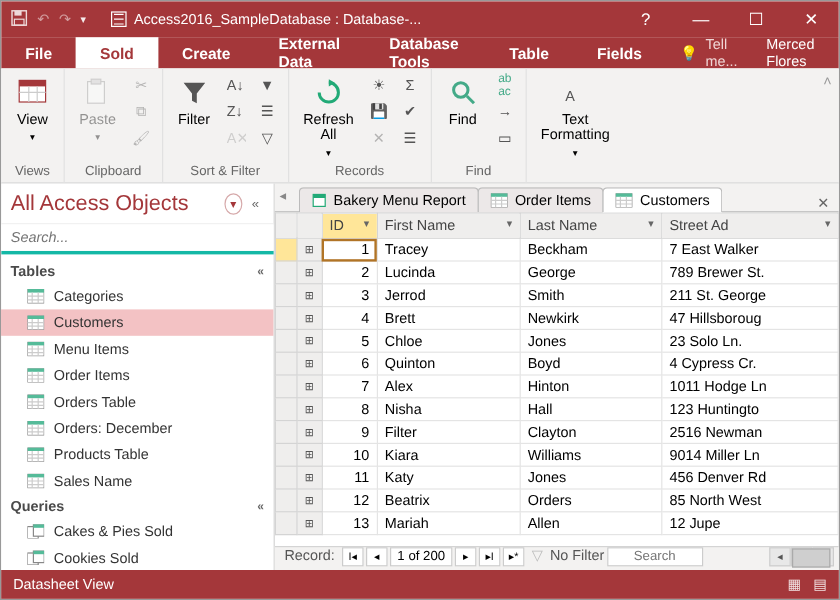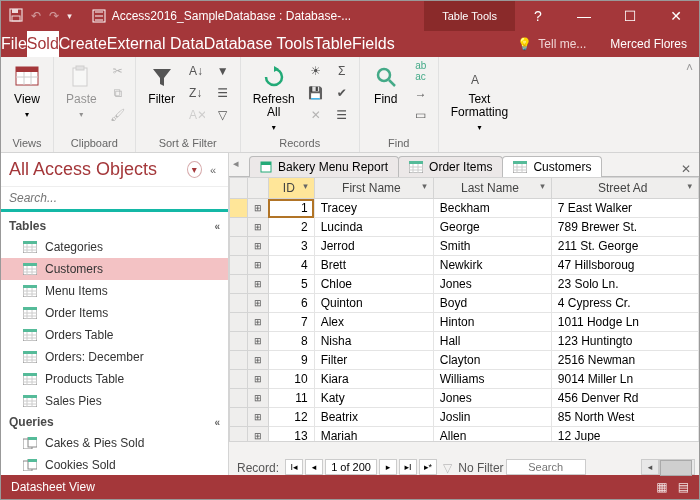--- a/index.html
+++ b/index.html
@@ -7,21 +7,21 @@
 
 .titlebar { height: 30px; background: #A4373A; color: #fff; display: flex; align-items: stretch; }
 .titlebar .qat { display: flex; align-items: center; gap: 8px; padding: 0 8px; }
 .titlebar .qat svg, .titlebar .qat span { opacity: .9; }
 .titlebar .title { flex: 1; display: flex; align-items: center; padding-left: 12px; font-size: 12px; }
 .titlebar .contextual { background: #8A2A2A; padding: 0 18px; display: flex; align-items: center; font-size: 11px; }
 .titlebar .wincontrols { display: flex; }
 .titlebar .wincontrols div { width: 46px; display: flex; align-items: center; justify-content: center; font-size: 14px; }
 
 .tabsrow { height: 26px; background: #A4373A; color: #fff; display: flex; align-items: stretch; }
-.tabsrow .tab { padding: 0 0; display: flex; align-items: center; cursor: pointer; font-size: 16px; }
+.tabsrow .tab { padding: 0 20px; display: flex; align-items: center; cursor: pointer; font-size: 13px; font-weight: bold; }
 .tabsrow .tab.active { background: #fff; color: #A4373A; }
 .tabsrow .spacer { flex: 1; }
 .tabsrow .tellme { display: flex; align-items: center; gap: 6px; padding: 0 12px; color: #f0d6d6; }
 .tabsrow .user { display: flex; align-items: center; padding: 0 12px; }
 
 .ribbon { height: 96px; background: #f3f2f1; border-bottom: 1px solid #d4d4d4; display: flex; }
 .ribbon .group { border-right: 1px solid #e1e1e1; display: flex; flex-direction: column; padding: 4px 6px 2px; }
 .ribbon .group .controls { flex: 1; display: flex; align-items: flex-start; gap: 4px; }
 .ribbon .group .label { text-align: center; font-size: 11px; color: #666; line-height: 14px; }
 .bigbtn { display: flex; flex-direction: column; align-items: center; justify-content: flex-start; padding: 2px 6px; gap: 2px; text-align: center; line-height: 13px; cursor: pointer; border-radius: 2px; }
@@ -47,31 +47,31 @@
 
 .docs { flex: 1; display: flex; flex-direction: column; min-width: 0; }
 .doctabs { height: 24px; display: flex; align-items: flex-end; background: #f3f2f1; border-bottom: 1px solid #bbb; padding-left: 20px; gap: 0; position: relative; }
 .doctabs::before { content:"◂"; position:absolute; left:4px; top:4px; color:#888; font-size:11px;}
 .doctab { padding: 3px 10px; border: 1px solid #bbb; border-bottom: none; border-radius: 4px 4px 0 0; background: #ece8e8; margin-right: -1px; display: flex; align-items: center; gap: 6px; cursor: pointer; position: relative; top: 1px; }
 .doctab.active { background: #fff; z-index: 2; }
 .doctabs .closeall { margin-left: auto; padding: 0 8px; color: #666; cursor:pointer; }
 
 .grid { flex: 1; overflow: auto; position: relative; }
 table { border-collapse: collapse; width: 100%; }
-th { background: #efeeed; border: 1px solid #d4d4d4; padding: 3px 6px; font-weight: normal; text-align: center; position: relative; font-size: 12px; color: #444; white-space: nowrap;}
+th { background: #efeeed; border: 1px solid #d4d4d4; padding: 3px 6px; font-weight: normal; text-align: left; position: relative; font-size: 12px; color: #444; white-space: nowrap;}
 th .dd { float: right; font-size: 9px; color: #666; }
 th.rowsel, td.rowsel { width: 18px; background: #efeeed; border: 1px solid #d4d4d4; padding:0; }
 th.expcol, td.expcol { width: 18px; text-align: center; font-size: 9px; color: #555; background: #efeeed; border: 1px solid #d4d4d4;}
 td { border: 1px solid #e4e4e4; padding: 2px 6px; font-size: 12px; white-space: nowrap; }
 td.idcell { text-align: right; background: #fff; }
 tr.selrow td.rowsel { background: #ffe699; }
 th.idh { background: #ffe699; }
 tr.selrow td.idcell { outline: 2px solid #b17426; outline-offset: -2px; background: #fff; }
 
-.recnav { height: 34px; border-top: 1px solid #d4d4d4; background: #f3f2f1; display: flex; align-items: flex-end; font-size: 11px; color: #555; gap: 2px; padding: 0 4px;}
+.recnav { height: 20px; border-top: 1px solid #d4d4d4; background: #f3f2f1; display: flex; align-items: flex-start; font-size: 11px; color: #555; gap: 2px; padding: 0 4px;}
 .recnav .lbl { padding: 0 4px; }
 .recnav button { border: 1px solid #ccc; background: #fff; width: 18px; height: 16px; font-size: 9px; cursor: pointer; }
 .recnav input { width: 52px; height: 16px; border: 1px solid #ccc; text-align: center; font-size: 11px; }
 .recnav .srch { width: 80px; height: 16px; border: 1px solid #ccc; padding: 0 4px; }
 .recnav .scroll { margin-left: auto; display: flex; gap: 0;}
 .recnav .scroll div { width: 18px; height: 16px; border: 1px solid #ccc; background: #e8e8e8; display:flex; align-items:center; justify-content:center; font-size:9px;}
 .recnav .scrolltrack { width: 80px; height:16px; border:1px solid #ccc; background:#e8e8e8; position:relative;}
 .recnav .scrolltrack::after{content:""; position:absolute; left:0; top:0; width:30px; height:100%; background:#cfcfcf; border:1px solid #aaa;}
 
 .statusbar { height: 22px; background: #A4373A; color: #fff; display: flex; align-items: center; padding: 12px 10px; font-size: 11px; }
@@ -94,21 +94,20 @@
     <span style="opacity:.5">↷</span>
     <span style="font-size:9px;">▾</span>
   </div>
   <div class="title">
     <svg width="14" height="14" viewBox="0 0 14 14" style="margin-right:6px">
         <rect x="1" y="1" width="12" height="12" fill="#A4373A" stroke="#fff"></rect>
         <path d="M3 3 L11 3 M3 7 L11 7 M3 11 L11 11" stroke="#fff"></path>
       </svg>
     <span>Access2016_SampleDatabase : Database-...</span>
   </div>
-  <div class="contextual">Table Tools</div>
   <div class="wincontrols">
     <div>?</div>
     <div>—</div>
     <div>☐</div>
     <div>✕</div>
   </div>
 </div>
 
 <div class="tabsrow" id="maintabs">
     <div class="tab">File</div>
@@ -362,21 +361,21 @@
         </div>
         <div class="item">
           <svg class="tblicn" viewBox="0 0 14 12">
             <rect x="0" y="0" width="14" height="12" fill="#fff" stroke="#888"></rect>
             <rect x="0" y="0" width="14" height="3" fill="#5b9"></rect>
             <line x1="0" y1="6" x2="14" y2="6" stroke="#ccc"></line>
             <line x1="0" y1="9" x2="14" y2="9" stroke="#ccc"></line>
             <line x1="4" y1="3" x2="4" y2="12" stroke="#ccc"></line>
             <line x1="9" y1="3" x2="9" y2="12" stroke="#ccc"></line>
           </svg>
-          <span>Sales Pies</span>
+          <span>Sales Name</span>
         </div>
         <div class="cat">
           <span>Queries</span>
           <span class="exp">«</span>
         </div>
         <div class="item">
           <svg class="tblicn" viewBox="0 0 14 12">
             <rect x="0" y="2" width="9" height="10" fill="#fff" stroke="#888"></rect>
             <rect x="5" y="0" width="9" height="10" fill="#fff" stroke="#888"></rect>
             <rect x="5" y="0" width="9" height="3" fill="#5b9"></rect>
@@ -524,21 +523,21 @@
               <td class="idcell">11</td>
               <td>Katy</td>
               <td>Jones</td>
               <td>456 Denver Rd</td>
             </tr>
             <tr>
               <td class="rowsel"></td>
               <td class="expcol">⊞</td>
               <td class="idcell">12</td>
               <td>Beatrix</td>
-              <td>Joslin</td>
+              <td>Orders</td>
               <td>85 North West</td>
             </tr>
             <tr>
               <td class="rowsel"></td>
               <td class="expcol">⊞</td>
               <td class="idcell">13</td>
               <td>Mariah</td>
               <td>Allen</td>
               <td>12 Jupe</td>
             </tr>

